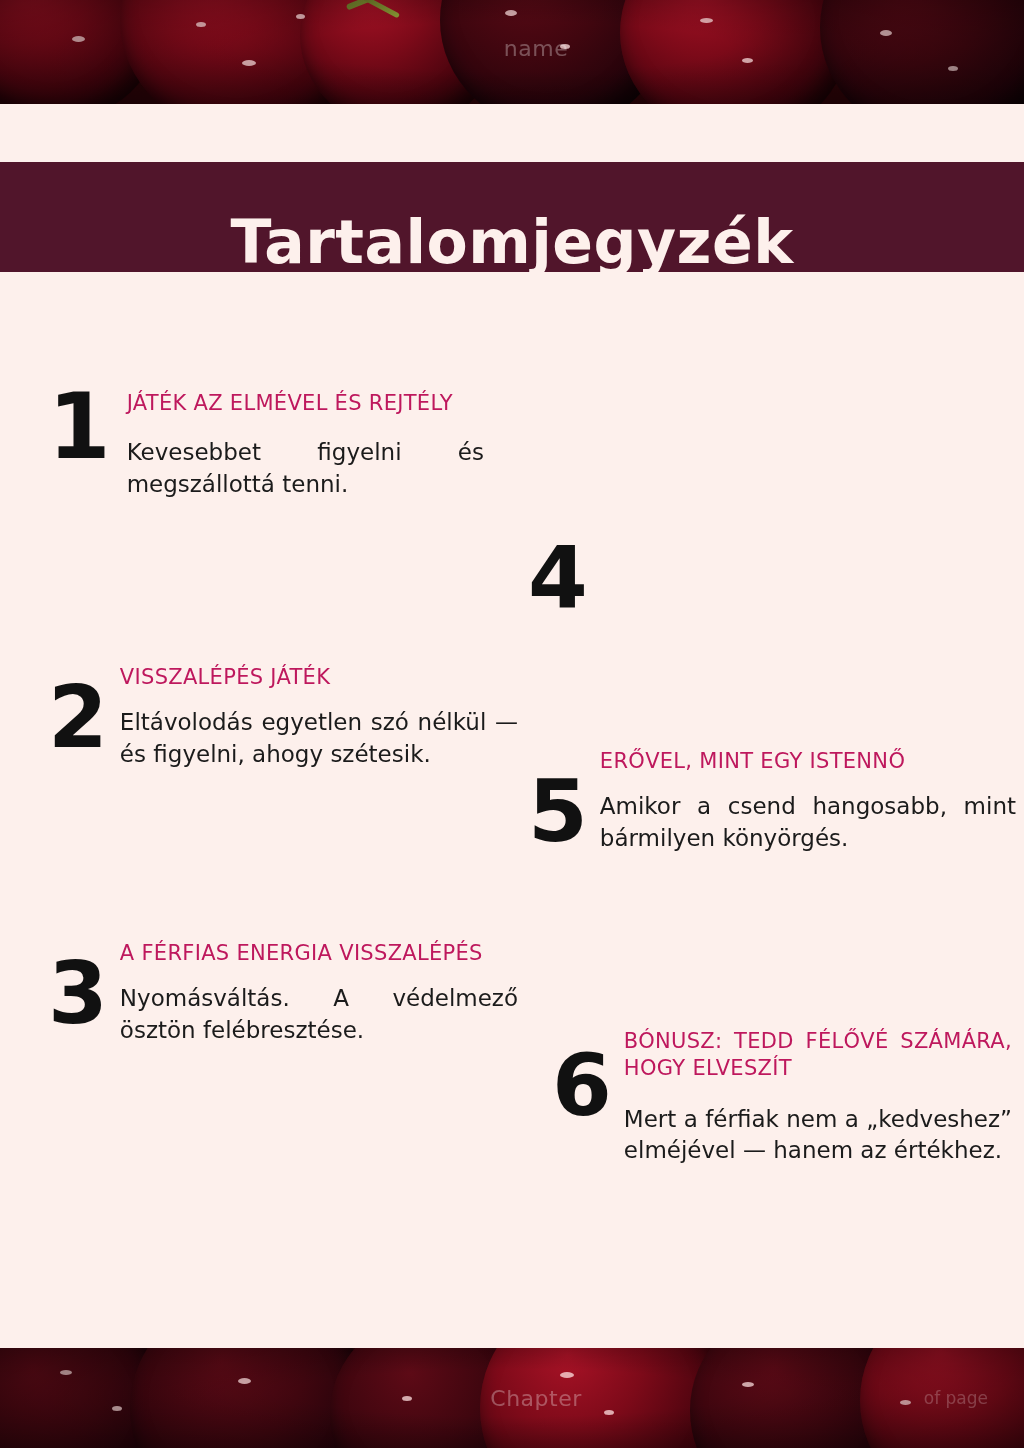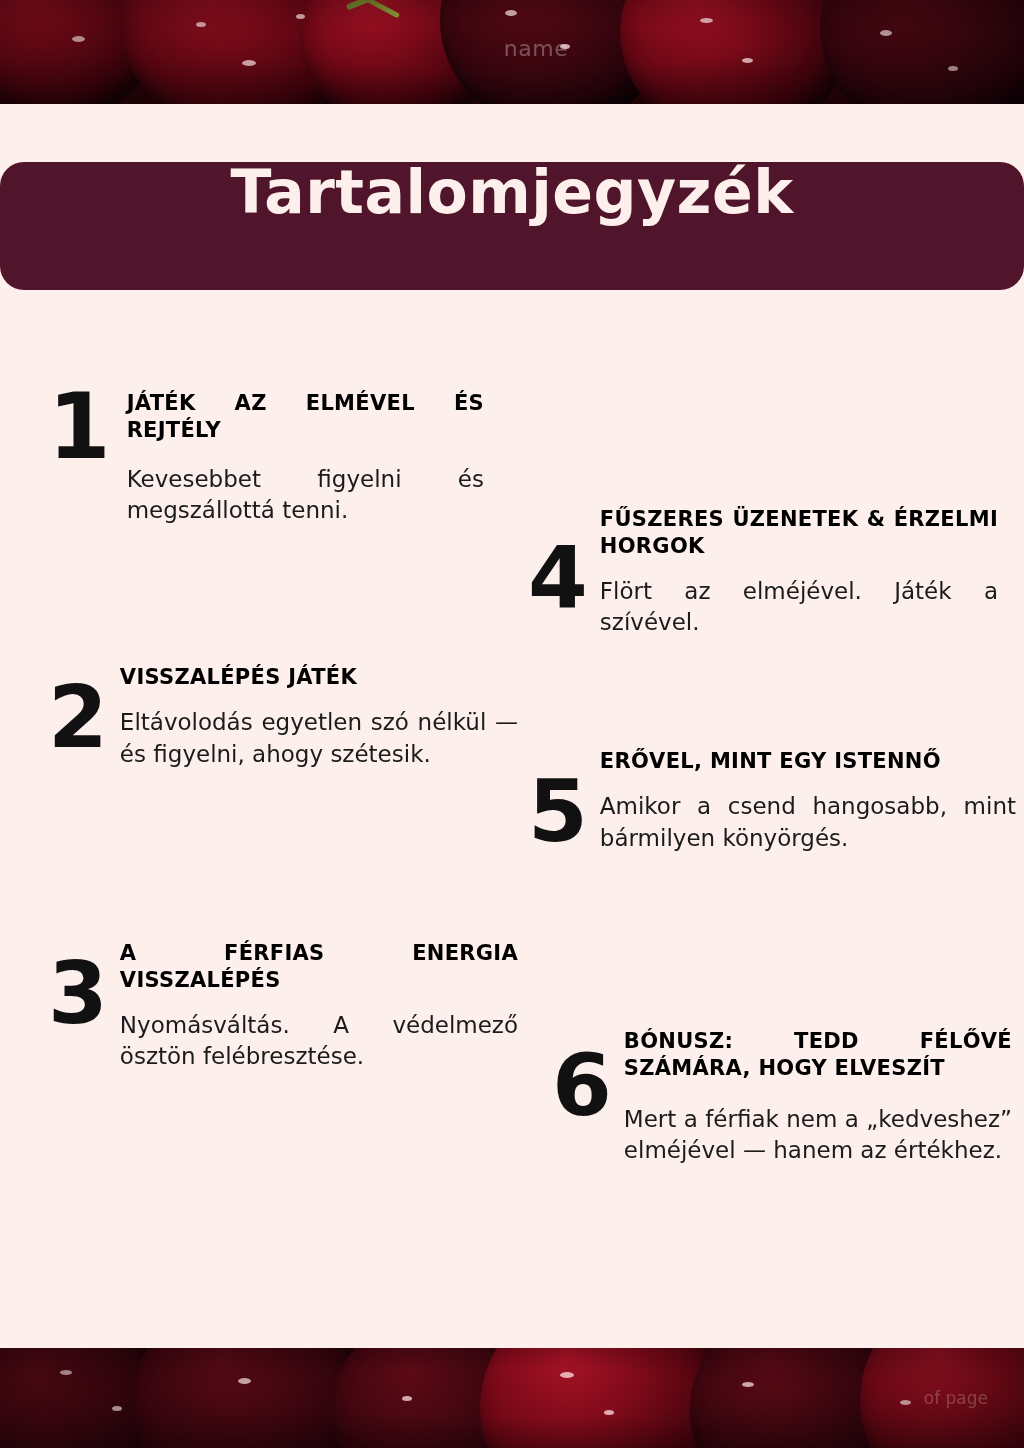--- a/index.html
+++ b/index.html
@@ -82,26 +82,25 @@
     color: rgba(255,255,255,0.22);
     font-size: 17px;
   }
 
   
   .title-banner {
     position: absolute;
     top: 162px;
     left: 0;
     width: 1024px;
-    height: 128px;
+    height: 110px;
     background: #51152b;
     display: flex;
-    align-items: flex-start;
+    align-items: flex-end;
     justify-content: center;
-    border-radius: 24px;
   }
   .title-banner h1 {
     margin: 0;
     color: #fdf0ec;
     font-size: 60px;
     font-weight: 700;
     letter-spacing: 0.5px;
     line-height: 1;
   }
 
@@ -126,22 +125,22 @@
     line-height: 0.82;
     flex: 0 0 auto;
     letter-spacing: -2px;
   }
   .entry-body {
     flex: 1 1 auto;
     padding-left: 14px;
   }
   .entry-title {
     font-size: 21px;
-    font-weight: 700;
-    color: #000000;
+    font-weight: 400;
+    color: #be185d;
     letter-spacing: 0.3px;
     line-height: 1.28;
     text-align: justify;
     text-align-last: left;
     margin: 0 0 16px 0;
   }
   .entry-desc {
     font-size: 23px;
     color: #1b1b1b;
     line-height: 1.38;
@@ -226,24 +225,20 @@
     <div class="entry" id="e3">
       <div class="num">3</div>
       <div class="entry-body">
         <p class="entry-title">A FÉRFIAS ENERGIA VISSZALÉPÉS</p>
         <p class="entry-desc">Nyomásváltás. A védelmező ösztön felébresztése.</p>
       </div>
     </div>
 
     <div class="entry" id="e4">
       <div class="num">4</div>
-      <div class="entry-body">
-        <p class="entry-title">FŰSZERES ÜZENETEK &amp; ÉRZELMI HORGOK</p>
-        <p class="entry-desc">Flört az elméjével. Játék a szívével.</p>
-      </div>
     </div>
 
     <div class="entry" id="e5">
       <div class="num">5</div>
       <div class="entry-body">
         <p class="entry-title">ERŐVEL, MINT EGY ISTENNŐ</p>
         <p class="entry-desc">Amikor a csend hangosabb, mint bármilyen könyörgés.</p>
       </div>
     </div>
 
@@ -266,16 +261,17 @@
     <div class="cherry" style="left:860px; top:-60px; width:230px; height:225px;"></div>
     <div class="drop" style="left:60px; top:22px; width:12px; height:5px;"></div>
     <div class="drop" style="left:112px; top:58px; width:10px; height:5px;"></div>
     <div class="drop" style="left:238px; top:30px; width:13px; height:6px;"></div>
     <div class="drop" style="left:402px; top:48px; width:10px; height:5px;"></div>
     <div class="drop" style="left:560px; top:24px; width:14px; height:6px;"></div>
     <div class="drop" style="left:604px; top:62px; width:10px; height:5px;"></div>
     <div class="drop" style="left:742px; top:34px; width:12px; height:5px;"></div>
     <div class="drop" style="left:900px; top:52px; width:11px; height:5px;"></div>
     <div class="vignette"></div>
+    <div class="band-label bottom">Chapter</div>
     <div class="band-side-label" style="right:36px; top:40px;">of page</div>
   </div>
 
 </div>
 
 </body></html>

